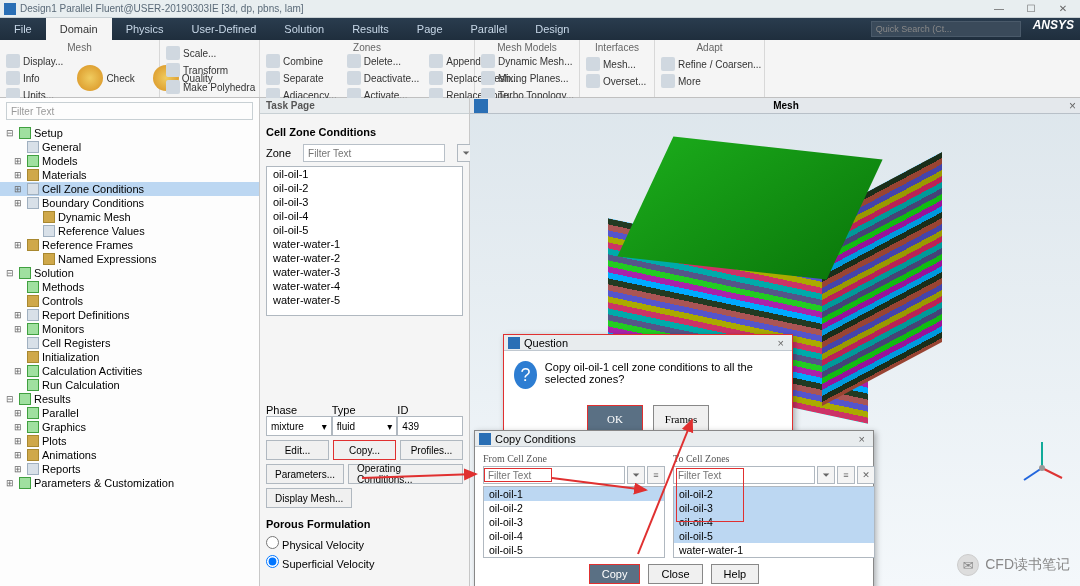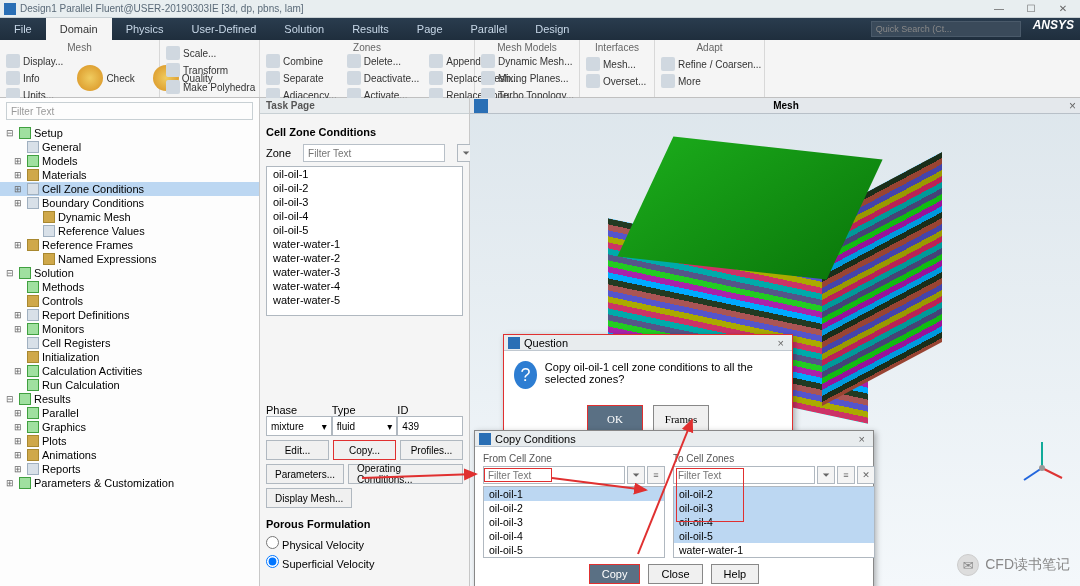--- a/index.html
+++ b/index.html
@@ -85,21 +85,21 @@
 .qdialog .body { display: flex; gap: 8px; padding: 10px; align-items: flex-start; }
 .qdialog .qicon { width: 28px; height: 28px; border-radius: 50%; background: #2d7dd2; color: #fff; font-size: 18px; display: flex; align-items: center; justify-content: center; }
 .qdialog .btns { display: flex; gap: 10px; justify-content: center; padding: 6px 0 10px; }
 .qdialog .dbtn { width: 56px; height: 28px; border: 1px solid #888; background: #f0f0f0; display:flex;align-items:center;justify-content:center;font-family:Liberation Serif, serif; }
 .qdialog .dbtn.primary { background: #5a7084; color: #fff; border-color:#45586a; }
 
 .copydlg { top: 430px; left: 474px; width: 400px; }
 .copydlg .body { padding: 6px 8px 8px; }
 .copydlg .cols { display: flex; gap: 8px; }
 .copydlg .ccol { flex: 1; }
-.copydlg .clabel { font-size: 10px; margin-bottom:2px; color:#555;}
+.copydlg .clabel { font-size: 10px; margin-bottom:2px; color:#555;font-family:Liberation Serif, serif;}
 .copydlg .filterrow{ display:flex; gap:2px; margin-bottom:2px;}
 .copydlg .filterrow input{flex:1;height:18px;border:1px solid #b0b8c0;font-size:10px;padding:0 4px;}
 .copydlg .clist { height: 72px; border: 1px solid #b0b8c0; background:#fff; overflow:hidden; }
 .copydlg .clist div { padding: 0 5px; font-size:10.5px; line-height:14px; }
 .copydlg .clist div.sel { background: #bcd7f2; }
 .copydlg .btns { display: flex; gap: 8px; justify-content: center; padding: 6px 0 2px; }
 .copydlg .cbtn { height:20px; padding:0 12px; border:1px solid #888; background:#f0f0f0; display:flex;align-items:center;}
 .copydlg .cbtn.primary { background:#5a7084; color:#fff; border-color:#45586a;}
 
 

